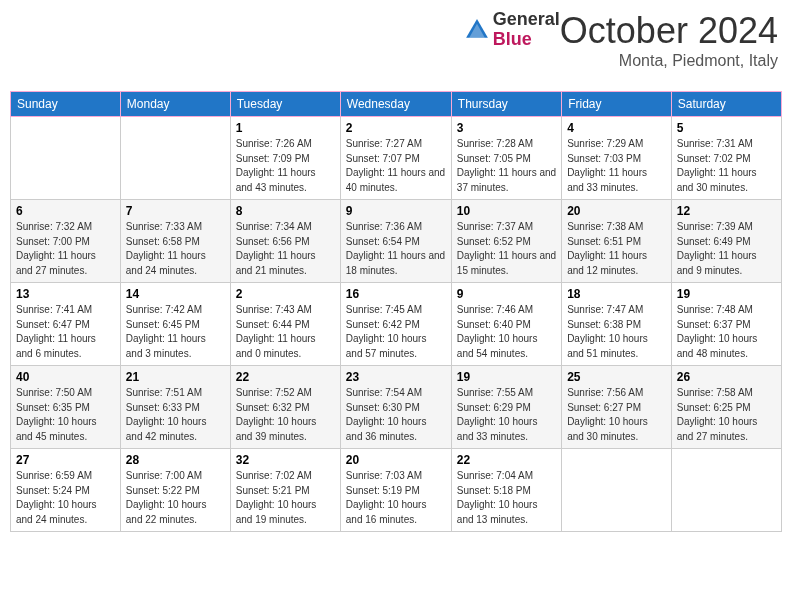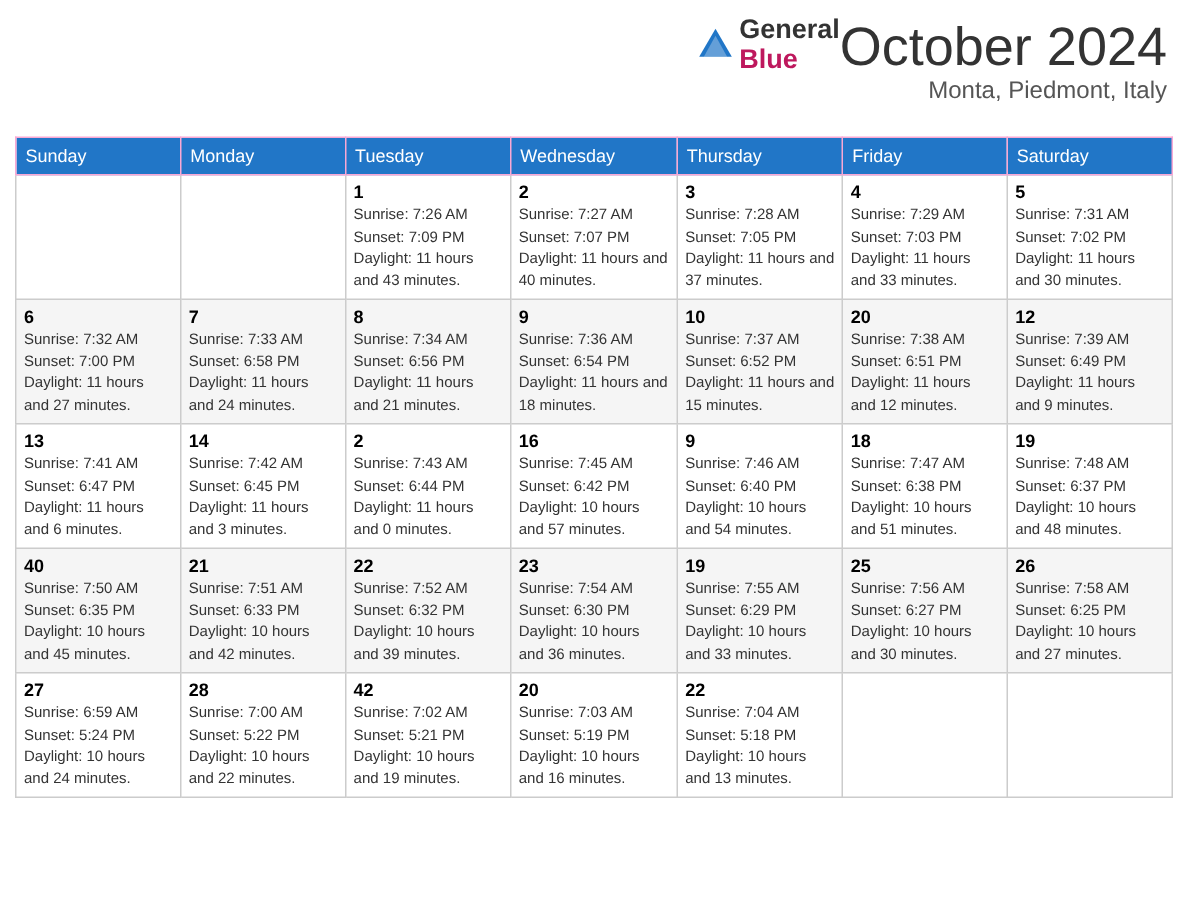--- a/index.html
+++ b/index.html
@@ -235,21 +235,21 @@
       <tr>
         <td>
           <span class="day-number">27</span>
           <div class="day-info">Sunrise: 6:59 AM<br>Sunset: 5:24 PM<br>Daylight: 10 hours and 24 minutes.</div>
         </td>
         <td>
           <span class="day-number">28</span>
           <div class="day-info">Sunrise: 7:00 AM<br>Sunset: 5:22 PM<br>Daylight: 10 hours and 22 minutes.</div>
         </td>
         <td>
-          <span class="day-number">42</span>
+          <span class="day-number">32</span>
           <div class="day-info">Sunrise: 7:02 AM<br>Sunset: 5:21 PM<br>Daylight: 10 hours and 19 minutes.</div>
         </td>
         <td>
           <span class="day-number">20</span>
           <div class="day-info">Sunrise: 7:03 AM<br>Sunset: 5:19 PM<br>Daylight: 10 hours and 16 minutes.</div>
         </td>
         <td>
           <span class="day-number">22</span>
           <div class="day-info">Sunrise: 7:04 AM<br>Sunset: 5:18 PM<br>Daylight: 10 hours and 13 minutes.</div>
         </td>

